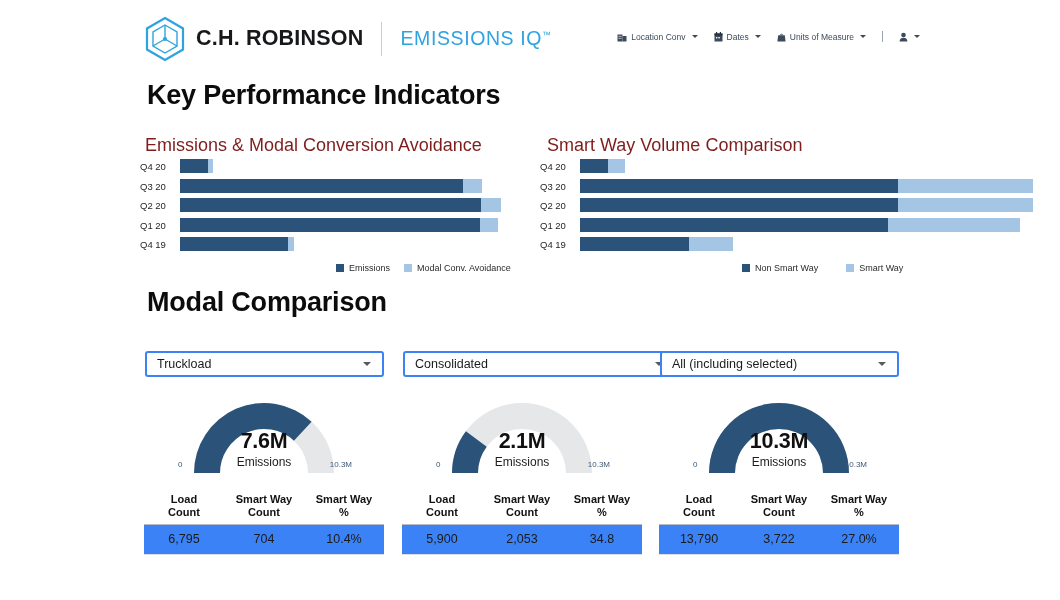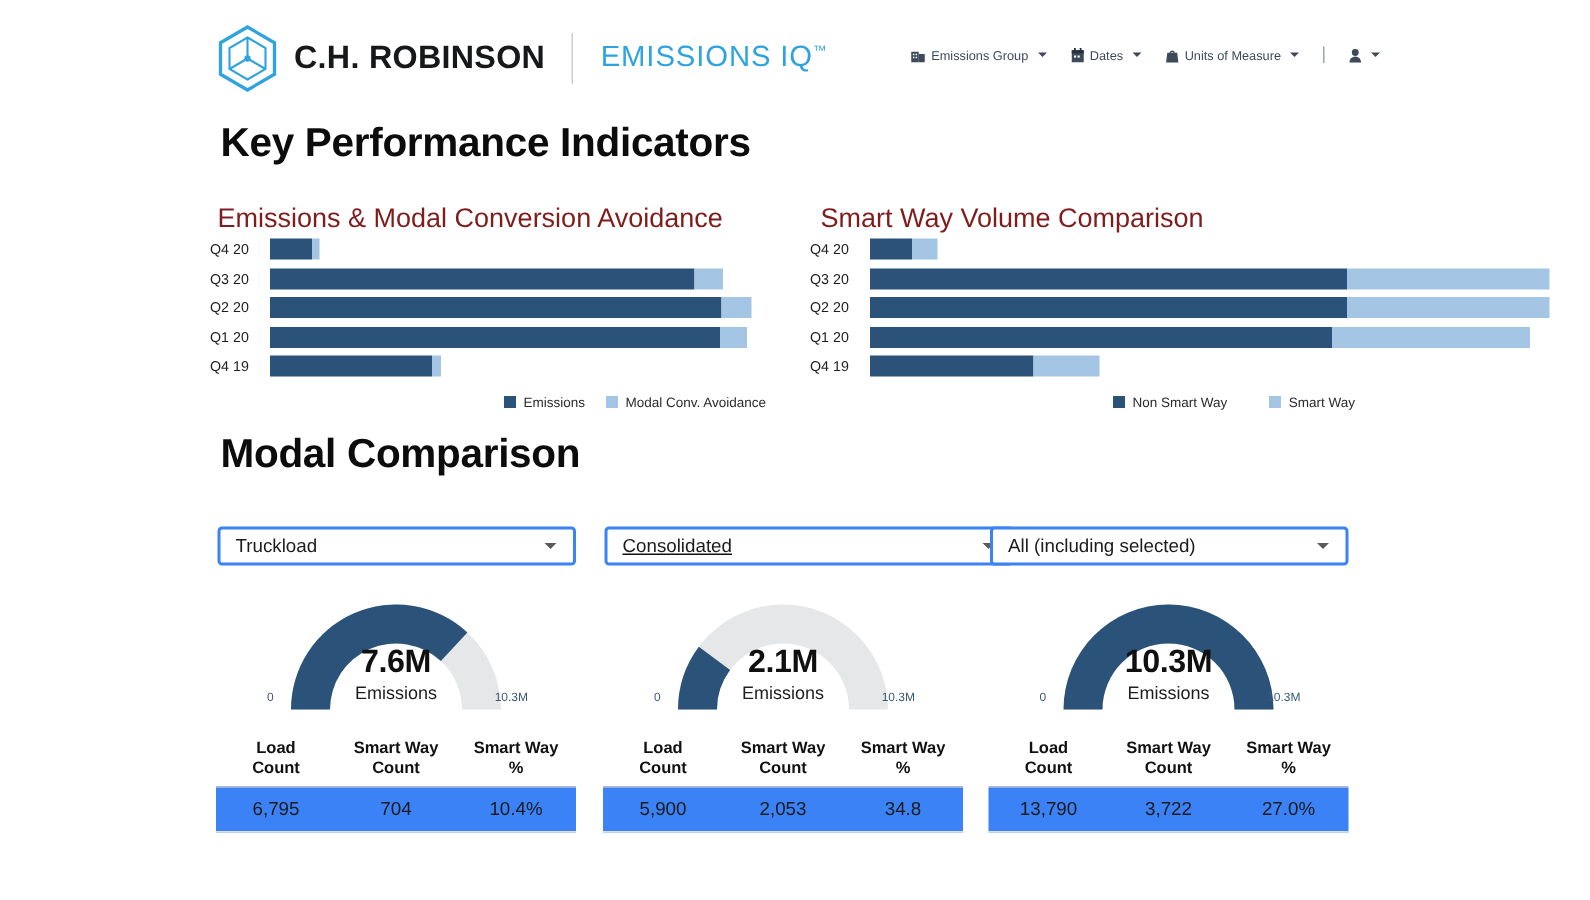--- a/index.html
+++ b/index.html
@@ -73,21 +73,21 @@
   .select{
     position:absolute;height:26px;border:2px solid #3b82f6;border-radius:3px;background:#fff;
     display:flex;align-items:center;box-sizing:border-box;cursor:pointer;
   }
   .select .val{font-size:12.5px;color:#1b1b1b;padding-left:10px;flex:1;white-space:nowrap;overflow:hidden;}
   .select .arrow{
     width:0;height:0;border-left:4px solid transparent;border-right:4px solid transparent;
     border-top:4.5px solid #5a5a5a;margin-right:11px;
   }
   #sel1{left:145px;top:351px;width:239px;}
-  #sel2{left:403px;top:351px;width:273px;text-decoration:underline;}
+  #sel2{left:403px;top:351px;width:273px;}
   #sel3{left:660px;top:351px;width:239px;}
 
   
   .panel{position:absolute;top:385px;width:240px;height:190px;}
   #panel1{left:144px;}
   #panel2{left:402px;}
   #panel3{left:659px;}
 
   .gauge{position:relative;width:176px;height:92px;margin:0 auto;}
   .gauge svg{display:block;}
@@ -141,21 +141,21 @@
         <span>
           <svg width="10" height="10" viewBox="0 0 10 10">
             <rect x="0.5" y="2.5" width="5" height="7" fill="#3d4a5c"></rect>
             <rect x="5.5" y="4" width="4" height="5.5" fill="#3d4a5c"></rect>
             <rect x="1.6" y="3.8" width="1" height="1" fill="#fff"></rect>
             <rect x="3.4" y="3.8" width="1" height="1" fill="#fff"></rect>
             <rect x="1.6" y="5.8" width="1" height="1" fill="#fff"></rect>
             <rect x="3.4" y="5.8" width="1" height="1" fill="#fff"></rect>
           </svg>
         </span>
-        <span>Emissions Group</span>
+        <span>Location Conv</span>
         <span class="caret"></span>
       </div>
 
       <div class="nav-item">
         <span>
           <svg width="9" height="10" viewBox="0 0 9 10">
             <rect x="0.5" y="1.5" width="8" height="8" fill="#3d4a5c"></rect>
             <rect x="0.5" y="1.5" width="8" height="2" fill="#24303f"></rect>
             <rect x="2" y="0" width="1.2" height="2.2" fill="#24303f"></rect>
             <rect x="5.8" y="0" width="1.2" height="2.2" fill="#24303f"></rect>

